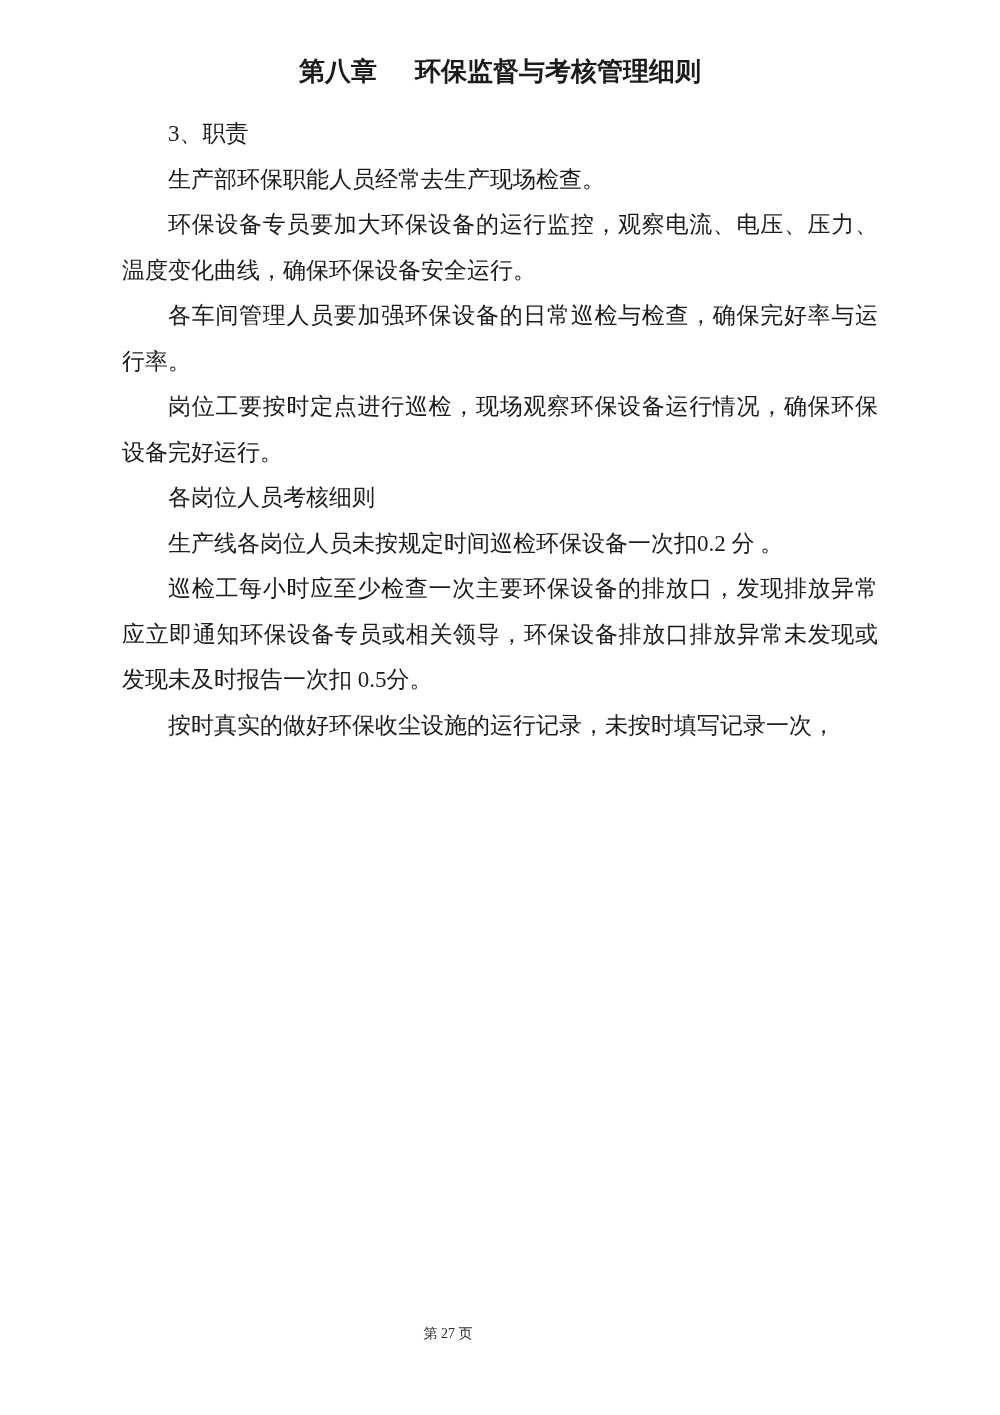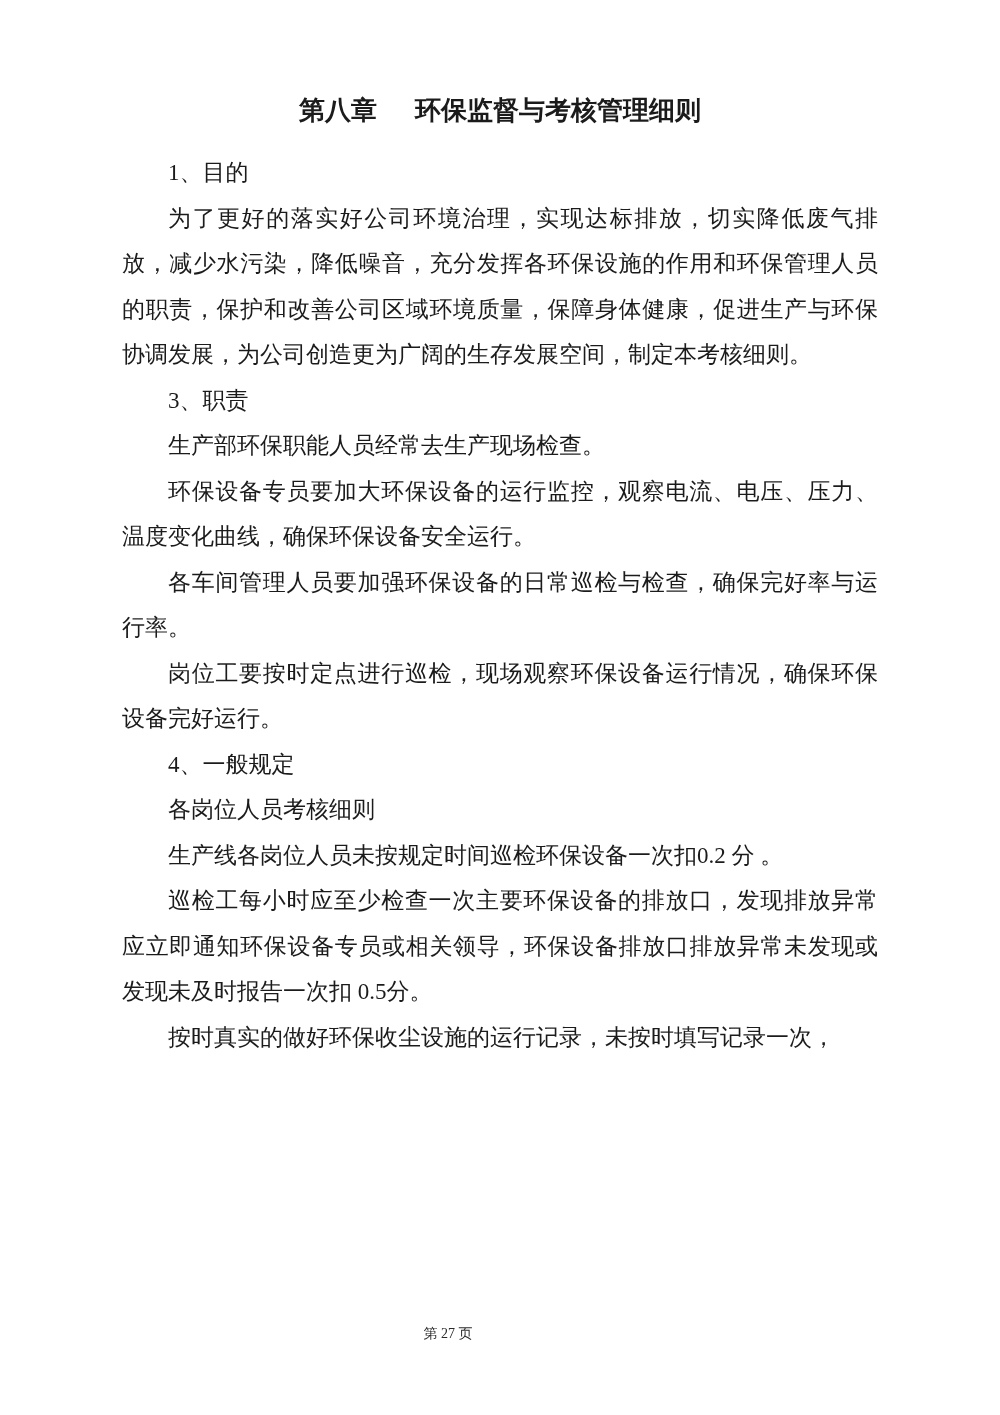--- a/index.html
+++ b/index.html
@@ -13,21 +13,21 @@
     position: relative;
     overflow: hidden;
     font-family: "Liberation Serif", "DejaVu Serif", serif;
     color: #1b1b1b;
   }
   .content {
     position: absolute;
     top: 0;
     left: 122px;
     width: 756px;
-    padding-top: 88px;
+    padding-top: 49px;
   }
   .doc-title {
     margin: 0 0 16px 0;
     font-size: 26px;
     line-height: 46px;
     font-weight: bold;
     text-align: center;
     white-space: nowrap;
   }
   .title-gap {
@@ -60,36 +60,31 @@
     color: #2a2a2a;
   }
 </style>
 </head>
 <body>
 
 <main class="content">
 
   <h1 class="doc-title"><span>第八章</span><span class="title-gap"></span><span>环保监督与考核管理细则</span></h1>
 
-  <section>
-    <p class="sec-heading">1、目的</p>
-    <p class="para">为了更好的落实好公司环境治理，实现达标排放，切实降低废气排放，减少水污染，降低噪音，充分发挥各环保设施的作用和环保管理人员的职责，保护和改善公司区域环境质量，保障身体健康，促进生产与环保协调发展，为公司创造更为广阔的生存发展空间，制定本考核细则。</p>
-  </section>
 
 
   <section>
     <p class="sec-heading">3、职责</p>
     <p class="para">生产部环保职能人员经常去生产现场检查。</p>
     <p class="para">环保设备专员要加大环保设备的运行监控，观察电流、电压、压力、温度变化曲线，确保环保设备安全运行。</p>
     <p class="para">各车间管理人员要加强环保设备的日常巡检与检查，确保完好率与运行率。</p>
     <p class="para">岗位工要按时定点进行巡检，现场观察环保设备运行情况，确保环保设备完好运行。</p>
   </section>
 
   <section>
-    <p class="sec-heading">4、一般规定</p>
     <p class="para">各岗位人员考核细则</p>
     <p class="para">生产线各岗位人员未按规定时间巡检环保设备一次扣0.2 分 。</p>
     <p class="para">巡检工每小时应至少检查一次主要环保设备的排放口，发现排放异常应立即通知环保设备专员或相关领导，环保设备排放口排放异常未发现或发现未及时报告一次扣 0.5分。</p>
     <p class="para">按时真实的做好环保收尘设施的运行记录，未按时填写记录一次，</p>
   </section>
 
 </main>
 
 <footer class="page-footer">
   <span>第 27 页</span>

